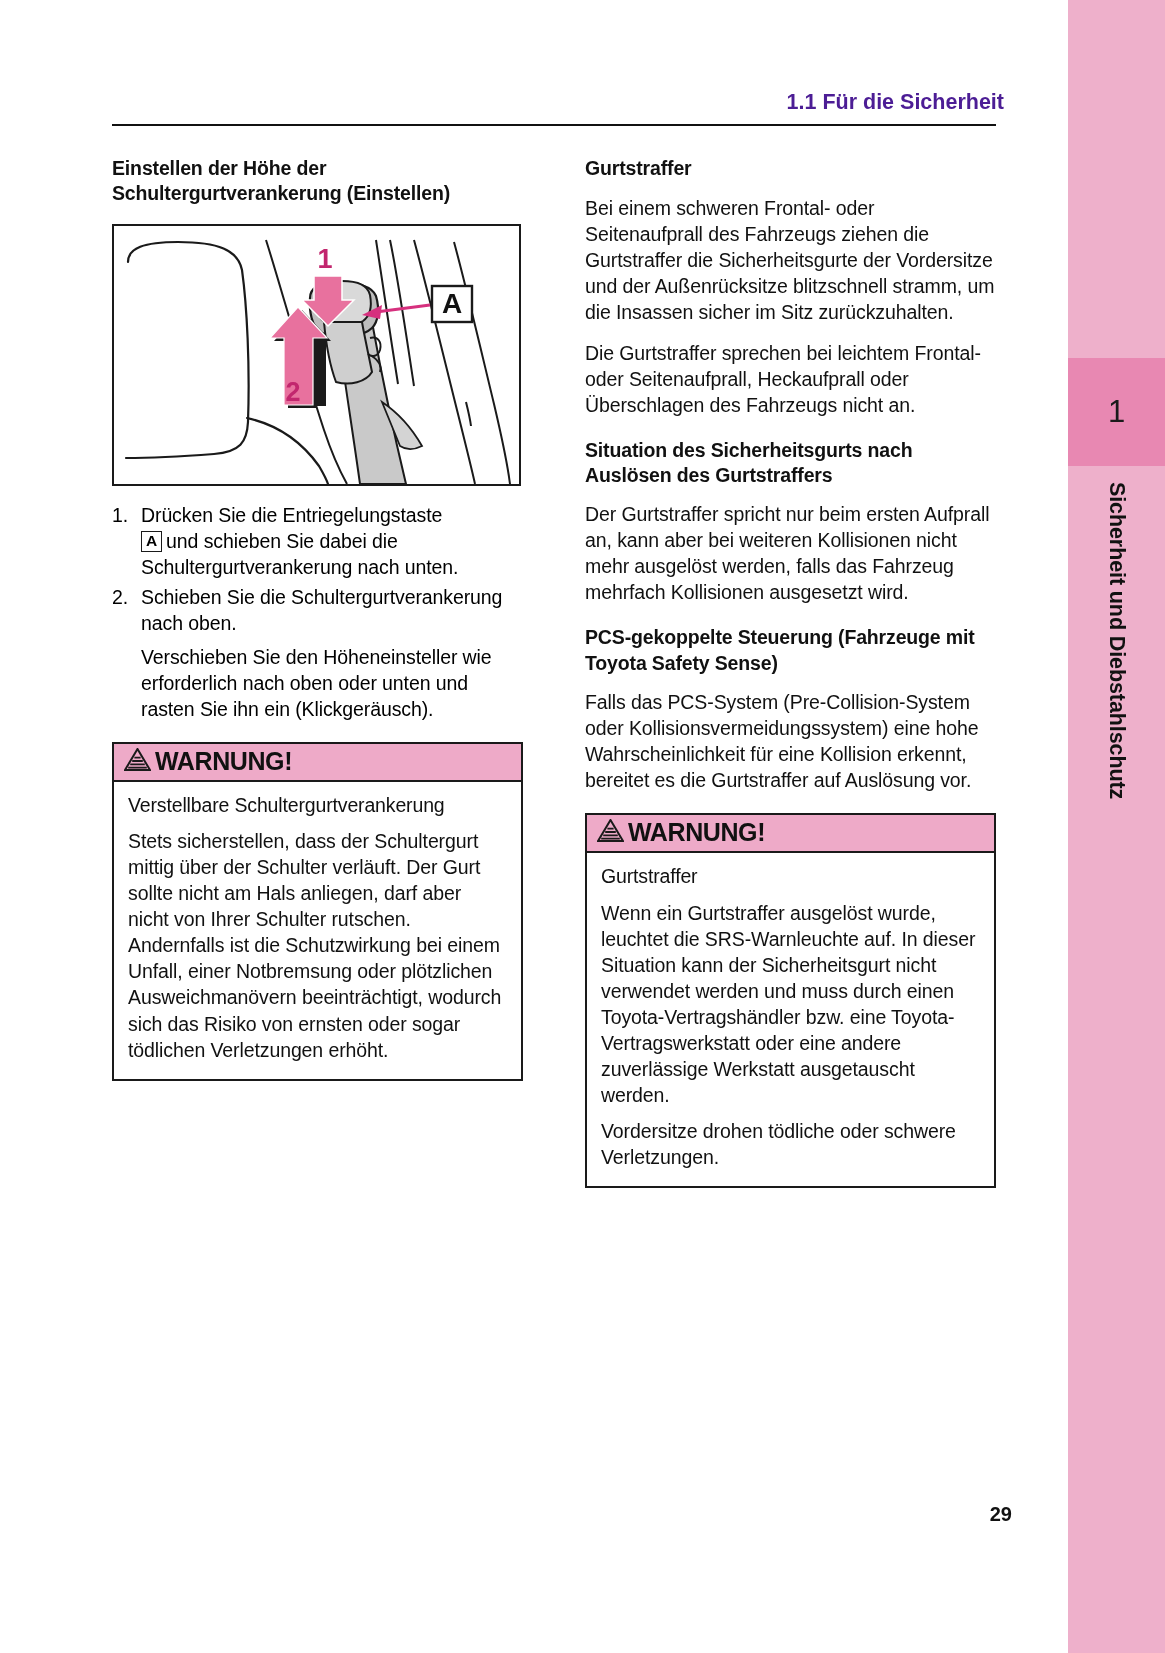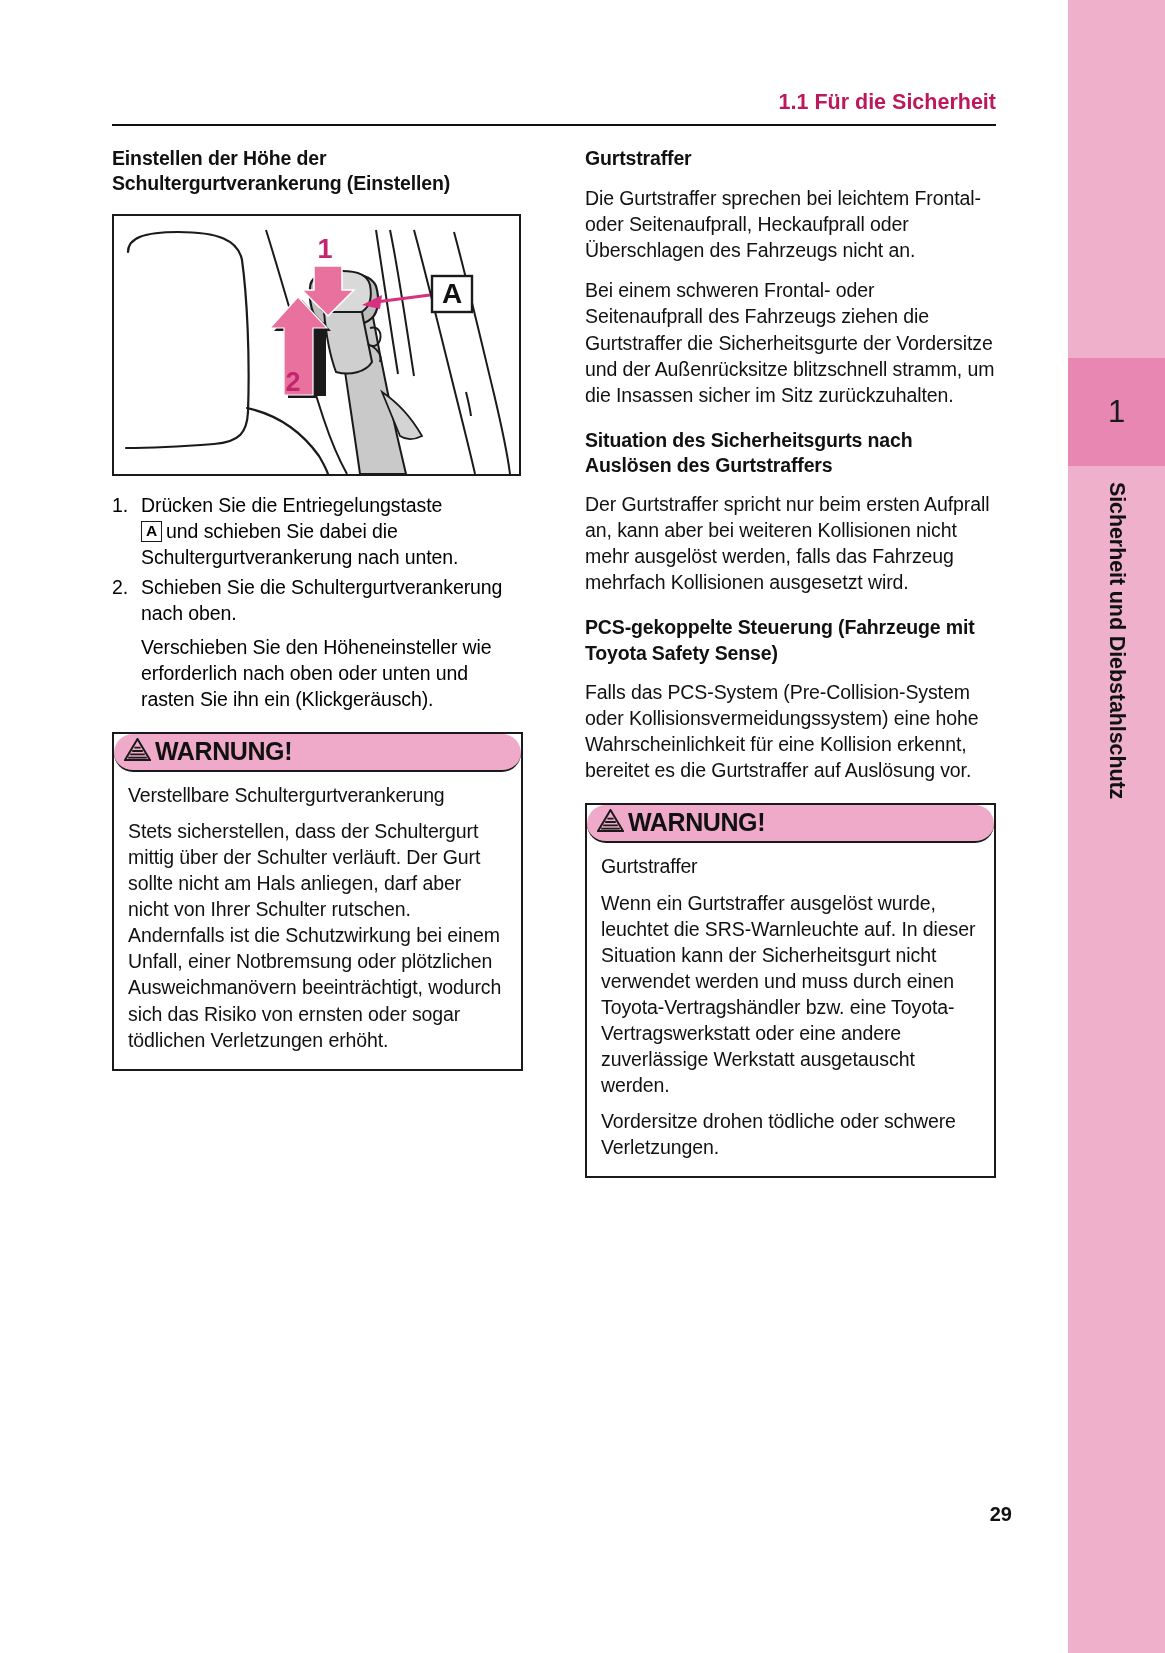--- a/index.html
+++ b/index.html
@@ -59,40 +59,40 @@
   .side-index-label span {
     writing-mode: vertical-rl;
     transform: none;
     white-space: nowrap;
   }
 
   
   .running-head {
     position: absolute;
     top: 90px;
-    left: 112px;
+    left: 120px;
     width: 884px;
     text-align: right;
     font-size: 21.5px;
     font-weight: 700;
-    color: #be185d;
+    color: #4c1d95;
   }
   .head-rule {
     position: absolute;
     top: 124px;
     left: 112px;
     width: 884px;
     height: 2px;
     background: #111111;
   }
 
   
   .col {
     position: absolute;
-    top: 146px;
+    top: 156px;
     width: 411px;
   }
   .col-left  { left: 112px;  }
   .col-right { left: 585px; }
 
   h2.sec-title {
     margin: 0 0 0 0;
     font-size: 19.5px;
     font-weight: 700;
     line-height: 1.30;
@@ -172,21 +172,20 @@
     background: #ffffff;
     box-sizing: border-box;
   }
   .warn-head {
     background: #eeaac8;
     border-bottom: 2px solid #1a1a1a;
     padding: 4px 10px 5px 10px;
     display: flex;
     align-items: center;
     gap: 4px;
-    border-radius: 19px;
   }
   .warn-head .warn-title {
     font-size: 25px;
     font-weight: 700;
     letter-spacing: -0.4px;
     color: #111111;
     line-height: 1.0;
   }
   .warn-icon { display: block; }
   .warn-body { padding: 11px 14px 16px 14px; }
@@ -327,22 +326,22 @@
         <h4>Verstellbare Schultergurtverankerung</h4>
         <p>Stets sicherstellen, dass der Schultergurt mittig über der Schulter verläuft. Der Gurt sollte nicht am Hals anliegen, darf aber nicht von Ihrer Schulter rutschen. Andernfalls ist die Schutzwirkung bei einem Unfall, einer Notbremsung oder plötzlichen Ausweichmanövern beeinträchtigt, wodurch sich das Risiko von ernsten oder sogar tödlichen Verletzungen erhöht.</p>
       </div>
     </div>
 
   </div>
 
   <div class="col col-right">
 
     <h2 class="sec-title">Gurtstraffer</h2>
+    <p class="body">Bei einem schweren Frontal- oder Seitenaufprall des Fahrzeugs ziehen die Gurtstraffer die Sicherheitsgurte der Vordersitze und der Außenrücksitze blitzschnell stramm, um die Insassen sicher im Sitz zurückzuhalten.</p>
     <p class="body">Die Gurtstraffer sprechen bei leichtem Frontal- oder Seitenaufprall, Heckaufprall oder Überschlagen des Fahrzeugs nicht an.</p>
-    <p class="body">Bei einem schweren Frontal- oder Seitenaufprall des Fahrzeugs ziehen die Gurtstraffer die Sicherheitsgurte der Vordersitze und der Außenrücksitze blitzschnell stramm, um die Insassen sicher im Sitz zurückzuhalten.</p>
 
     <h3 class="sub-title">Situation des Sicherheitsgurts nach Auslösen des Gurtstraffers</h3>
     <p class="body tight">Der Gurtstraffer spricht nur beim ersten Aufprall an, kann aber bei weiteren Kollisionen nicht mehr ausgelöst werden, falls das Fahrzeug mehrfach Kollisionen ausgesetzt wird.</p>
 
     <h3 class="sub-title">PCS-gekoppelte Steuerung (Fahrzeuge mit Toyota Safety Sense)</h3>
     <p class="body tight">Falls das PCS-System (Pre-Collision-System oder Kollisionsvermeidungssystem) eine hohe Wahrscheinlichkeit für eine Kollision erkennt, bereitet es die Gurtstraffer auf Auslösung vor.</p>
 
     <div class="warn">
       <div class="warn-head">
         <span class="warn-icon">

